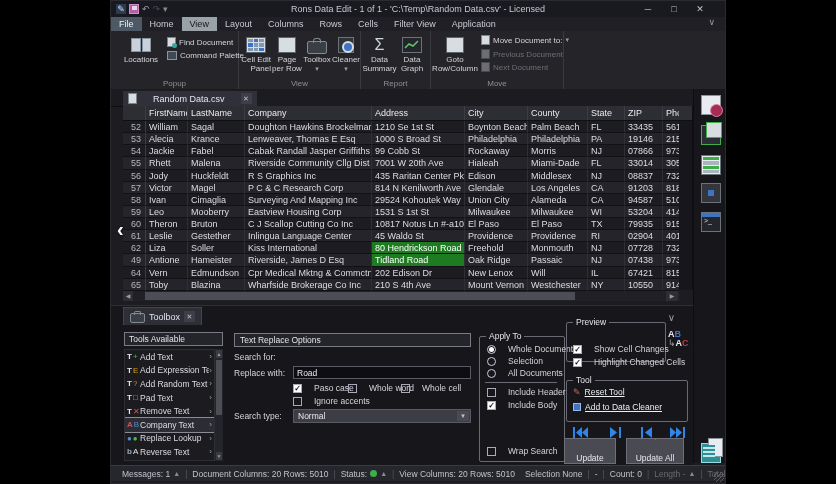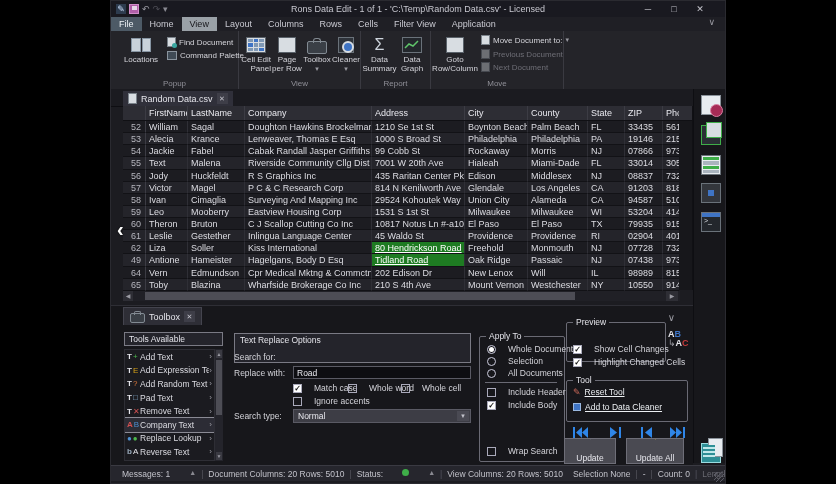--- a/index.html
+++ b/index.html
@@ -45,34 +45,34 @@
   .tbx-ic:before{content:"";position:absolute;left:5px;top:-4px;width:6px;height:4px;border:1px solid #828a92;border-bottom:none;border-radius:3px 3px 0 0;}
   .clean-ic{width:16px;height:16px;background:#2e333a;border:1px solid #6a727a;box-sizing:border-box;position:relative;}
   .clean-ic:after{content:"";position:absolute;left:3px;top:3px;width:8px;height:8px;border-radius:50%;border:2px solid #d8dde2;background:#3f74c4;}
   .sigma{font-size:16px;color:#cfd6de;line-height:18px;}
   .graph-ic{width:18px;height:14px;background:#23272c;border:1px solid #6a727a;position:relative;overflow:hidden;}
   .graph-ic svg{position:absolute;left:0;top:0;}
   .goto-ic{width:18px;height:16px;background:#d8dde2;border:1px solid #5a626a;box-sizing:border-box;}
   .goto-ic .bar{height:3px;background:#3fae49;} .goto-ic .ln{height:2px;margin:1px 2px;background:#9aa4ae;}
   
   .tabbar{position:absolute;left:0;top:88px;width:100%;height:17px;background:#1b1b20;border-bottom:1px solid #0e0e12;}
-  .doctab{position:absolute;left:12px;top:2px;height:15px;background:#30303a;display:flex;align-items:center;gap:4px;padding:0 5px;font-size:9px;color:#e4e4ea;}
+  .doctab{position:absolute;left:12px;top:2px;height:15px;background:#30303a;display:flex;align-items:center;gap:16px;padding:0 5px;font-size:9px;color:#e4e4ea;}
   .doctab .dicon{width:9px;height:11px;background:#d8dde2;border:1px solid #7a828a;box-sizing:border-box;}
   .doctab .x{width:11px;height:11px;background:#3e3e48;color:#c2c2ca;font-size:7px;text-align:center;line-height:11px;}
   
   .grid{position:absolute;left:12px;top:105px;width:569px;height:184px;background:#17171b;}
   .grid-header{display:flex;height:14px;background:#2d2d34;border-bottom:1px solid #101014;}
   .gcell{box-sizing:border-box;padding:0 0 0 3px;overflow:hidden;white-space:nowrap;font-size:9px;line-height:12px;border-right:1px solid #2f2f36;}
   .hcell{color:#e8e8ee;line-height:14px;border-right:1px solid #3c3c44;}
   .ncell{width:23px;background:#26262d;color:#b6b6be;text-align:right;padding-right:4px;border-right:1px solid #3c3c44;}
   .hncell{width:23px;border-right:1px solid #3c3c44;}
   .c0{width:42px}.c1{width:57px}.c2{width:127px}.c3{width:93px}.c4{width:63px}.c5{width:60px}.c6{width:37px}.c7{width:38px}.c8{width:16px;border-right:none}
   .grow{display:flex;height:12.14px;color:#dcdce2;}
   .grow.even .gcell{background:#1c1c21;} .grow.odd .gcell{background:#24242a;}
-  .grow .gcell.hl{background:#1e7b22 !important;color:#fff;text-decoration:underline;}
+  .grow .gcell.hl{background:#1e7b22 !important;color:#fff;}
   .grow .gcell{border-bottom:1px solid #121216;}
   .vscroll{position:absolute;left:569px;top:0;width:12px;height:184px;background:#202026;border-left:1px solid #101014;box-sizing:border-box;}
   .vs-up{position:absolute;left:1px;top:15px;width:10px;height:10px;background:#2e2e35;color:#9a9aa2;font-size:6px;text-align:center;line-height:10px;}
   .vs-thumb{position:absolute;left:2px;top:27px;width:8px;height:18px;background:#4d4d55;}
   .vs-down{position:absolute;left:1px;bottom:2px;width:10px;height:10px;background:#2e2e35;color:#9a9aa2;font-size:6px;text-align:center;line-height:10px;}
   .hscroll{position:absolute;left:12px;top:290px;width:557px;height:10px;background:#202026;}
   .hs-left{position:absolute;left:0;top:0;width:10px;height:10px;background:#2e2e35;color:#9a9aa2;font-size:6px;text-align:center;line-height:10px;}
   .hs-thumb{position:absolute;left:22px;top:1px;width:430px;height:8px;background:#4d4d55;}
   .hs-right{position:absolute;right:2px;top:0;width:12px;height:10px;background:#2e2e35;color:#9a9aa2;font-size:6px;text-align:center;line-height:10px;}
   
@@ -104,21 +104,21 @@
   .tool-item{display:flex;align-items:center;height:13.6px;font-size:8.5px;color:#dcdce2;padding:0 2px;position:relative;}
   .tool-item .ti{width:13px;display:flex;font-size:8px;font-style:normal;}
   .tool-item .ti b{font-weight:bold}.tool-item .ti i{font-style:normal;margin-left:1px;}
   .tool-item .tl{flex:1;overflow:hidden;white-space:nowrap;}
   .tool-item .tc{color:#9a9aa2;font-size:8px;}
   .tool-item.selected{background:#2c2c35;outline:1px solid #8a8a94;}
   .tools-scroll{position:absolute;left:104px;top:43px;width:8px;height:112px;background:#24242b;}
   .tsc-up{position:absolute;top:1px;left:1px;width:6px;height:8px;background:#3a3a42;color:#9a9aa2;font-size:5px;text-align:center;line-height:8px;}
   .tsc-thumb{position:absolute;top:11px;left:1px;width:6px;height:55px;background:#4d4d55;}
   .tsc-down{position:absolute;bottom:1px;left:1px;width:6px;height:8px;background:#3a3a42;color:#9a9aa2;font-size:5px;text-align:center;line-height:8px;}
-  .opt-header{position:absolute;left:123px;top:27px;width:237px;height:30px;border:1px solid #7a7a84;box-sizing:border-box;font-size:8.5px;color:#e4e4ea;line-height:12px;padding-left:5px;background:#24242b;}
+  .opt-header{position:absolute;left:123px;top:27px;width:237px;height:14px;border:1px solid #7a7a84;box-sizing:border-box;font-size:8.5px;color:#e4e4ea;line-height:12px;padding-left:5px;background:#24242b;}
   .flabel{position:absolute;font-size:8.5px;color:#d4d4da;}
   .finput{position:absolute;left:182px;width:178px;height:13px;background:#0e0e12;border:1px solid #5a5a64;box-sizing:border-box;color:#e8e8ee;font-size:8.5px;font-family:"Liberation Sans",sans-serif;padding:0 3px;}
   .fselect{position:absolute;left:182px;width:178px;height:14px;background:#3d3d45;border:1px solid #5a5a64;box-sizing:border-box;color:#e8e8ee;font-size:8.5px;line-height:12px;padding-left:4px;}
   .fselect .dd{position:absolute;right:1px;top:1px;bottom:1px;width:12px;background:#4a4a53;color:#c2c2ca;font-size:6px;text-align:center;line-height:11px;}
   .check{display:inline-flex;align-items:center;gap:12px;font-size:8.5px;color:#d4d4da;position:absolute;white-space:nowrap;}
   .cbox{width:9px;height:9px;border:1px solid #aab;box-sizing:border-box;background:transparent;color:#111;font-size:8px;line-height:8px;text-align:center;font-weight:bold;}
   .cbox.on{background:#fff;}
   .rad{width:9px;height:9px;border:1px solid #ccd;border-radius:50%;box-sizing:border-box;display:flex;align-items:center;justify-content:center;}
   .rad span{width:5px;height:5px;border-radius:50%;background:transparent;font-size:0;}
   .rad.on span{background:#fff;}
@@ -127,21 +127,21 @@
   .gdiv{position:absolute;left:8px;right:8px;height:1px;background:#6a6a74;}
   .linkrow{position:absolute;display:flex;align-items:center;gap:4px;font-size:8.5px;color:#eceff2;}
   .linkrow u{text-decoration:underline;}
   .pencil{color:#d06a5a;font-size:9px;} .cleaner-sm{width:8px;height:8px;background:#3f74c4;border:1px solid #9ab8e0;box-sizing:border-box;}
   .abac{position:absolute;left:557px;top:24px;font-size:9px;line-height:9px;font-weight:bold;}
   .abac .a{color:#e8e8ee}.abac .b{color:#3f74c4}.abac .c{color:#c43b3b}.abac .ar{color:#9a9aa2;font-weight:normal;}
   .media{position:absolute;top:118px;width:16px;height:12px;}
   .btn{position:absolute;height:26px;background:#4a4a52;border:1px solid #6e6e78;box-sizing:border-box;color:#e8e8ee;font-size:8.5px;display:flex;flex-direction:column;align-items:center;justify-content:center;gap:13px;}
   
   .statusbar{position:absolute;left:0;bottom:2px;width:100%;height:16px;background:#26262d;border-top:1px solid #3a3a42;display:flex;align-items:center;font-size:8.5px;color:#c2c2ca;padding:0 6px;box-sizing:border-box;}
-  .seg{padding:0 5px;white-space:nowrap;display:flex;gap:19px;}
+  .seg{padding:0 5px;white-space:nowrap;display:flex;align-items:center;gap:3px;}
   .sep{color:#55555e;}
   .chev{color:#8a8a92;font-size:7px;}
   .dim{color:#6a6a72;}
   .sdot{width:7px;height:7px;border-radius:50%;background:#3fae49;display:inline-block;}
   .spacer{flex:1}
   .grip{position:absolute;right:1px;bottom:1px;width:10px;height:10px;
     background:repeating-linear-gradient(135deg,transparent 0 2px,#5a5a64 2px 3px);}
   .cursor-chevron{position:absolute;left:6px;top:217px;color:#fff;font-size:20px;font-weight:bold;text-shadow:0 0 2px #000;z-index:50;}
 </style>
 </head>
@@ -332,21 +332,21 @@
           <div class="gcell c2">Cabak Randall Jasper Griffiths</div>
           <div class="gcell c3">99 Cobb St</div>
           <div class="gcell c4">Rockaway</div>
           <div class="gcell c5">Morris</div>
           <div class="gcell c6">NJ</div>
           <div class="gcell c7">07866</div>
           <div class="gcell c8">973-</div>
         </div>
         <div class="grow odd">
           <div class="gcell ncell">55</div>
-          <div class="gcell c0">Text</div>
+          <div class="gcell c0">Rhett</div>
           <div class="gcell c1">Malena</div>
           <div class="gcell c2">Riverside Community Cllg Dist</div>
           <div class="gcell c3">7001 W 20th Ave</div>
           <div class="gcell c4">Hialeah</div>
           <div class="gcell c5">Miami-Dade</div>
           <div class="gcell c6">FL</div>
           <div class="gcell c7">33014</div>
           <div class="gcell c8">305-</div>
         </div>
         <div class="grow even">
@@ -430,38 +430,38 @@
           <div class="gcell c4">Freehold</div>
           <div class="gcell c5">Monmouth</div>
           <div class="gcell c6">NJ</div>
           <div class="gcell c7">07728</div>
           <div class="gcell c8">732-</div>
         </div>
         <div class="grow odd">
           <div class="gcell ncell">49</div>
           <div class="gcell c0">Antione</div>
           <div class="gcell c1">Hameister</div>
-          <div class="gcell c2">Hagelgans, Body D Esq</div>
+          <div class="gcell c2">Riverside, James D Esq</div>
           <div class="gcell c3 hl">Tidland Road</div>
           <div class="gcell c4">Oak Ridge</div>
           <div class="gcell c5">Passaic</div>
           <div class="gcell c6">NJ</div>
           <div class="gcell c7">07438</div>
           <div class="gcell c8">973-</div>
         </div>
         <div class="grow even">
           <div class="gcell ncell">64</div>
           <div class="gcell c0">Vern</div>
           <div class="gcell c1">Edmundson</div>
           <div class="gcell c2">Cpr Medical Mktng &amp; Commctn</div>
           <div class="gcell c3">202 Edison Dr</div>
           <div class="gcell c4">New Lenox</div>
           <div class="gcell c5">Will</div>
           <div class="gcell c6">IL</div>
-          <div class="gcell c7">98989</div>
+          <div class="gcell c7">67421</div>
           <div class="gcell c8">815-</div>
         </div>
         <div class="grow odd">
           <div class="gcell ncell">65</div>
           <div class="gcell c0">Toby</div>
           <div class="gcell c1">Blazina</div>
           <div class="gcell c2">Wharfside Brokerage Co Inc</div>
           <div class="gcell c3">210 S 4th Ave</div>
           <div class="gcell c4">Mount Vernon</div>
           <div class="gcell c5">Westchester</div>
@@ -585,21 +585,21 @@
       <div class="tsc-down">▼</div>
     </div>
 
     <div class="opt-header">Text Replace Options</div>
     <div class="flabel" style="left:123px;top:46px;">Search for:</div>
     <div class="flabel" style="left:123px;top:62px;">Replace with:</div>
     <input class="finput" style="top: 60px;" value="Road">
 
     <label class="check" style="left:182px;top:77px;">
       <span class="cbox on">✓</span>
-      <span>Match case</span>
+      <span>Paso case</span>
     </label>
     <label class="check" style="left:237px;top:77px;">
       <span class="cbox"></span>
       <span>Whole word</span>
     </label>
     <label class="check" style="left:290px;top:77px;">
       <span class="cbox"></span>
       <span>Whole cell</span>
     </label>
     <label class="check" style="left:182px;top:90px;">

